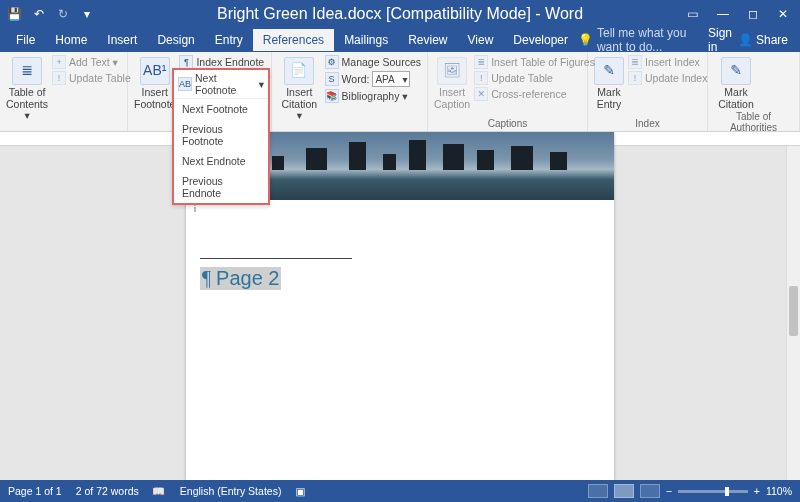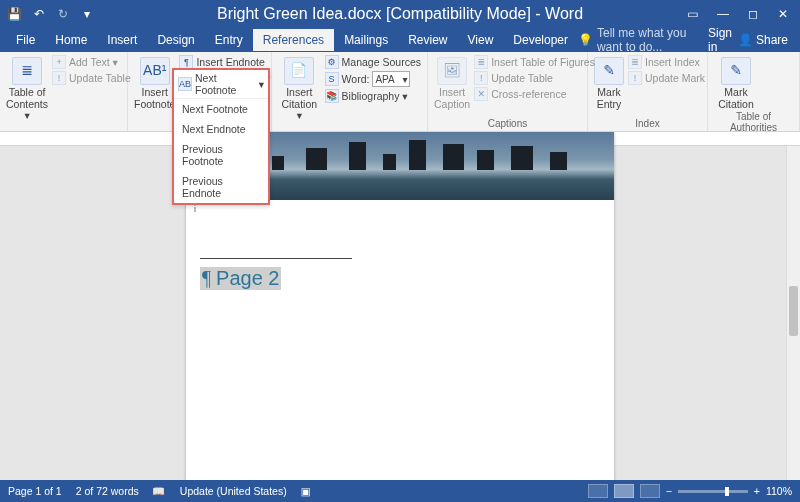--- a/index.html
+++ b/index.html
@@ -114,39 +114,39 @@
   <div class="group" style="width:144px;position:relative">
     <div class="group-body">
       <div class="big-btn" style="width:44px">
         <div class="big-icon">AB¹</div>
         <span style="white-space:pre-line">Insert
 Footnote</span>
       </div>
       <div class="stack">
         <span>
             <span class="small-icon">¶</span>
-            <span>Insert Endnote</span>
+            <span>Index Endnote</span>
           </span>
         <span>
             <span class="small-icon">AB</span>
             <span>Next Footnote ▾</span>
           </span>
         <span style="opacity:.5">
             <span class="small-icon">▤</span>
             <span>Show Notes</span>
           </span>
       </div>
     </div>
     <div class="group-label">Footnotes</div>
 
     <div class="dropdown-box" style="left:44px;top:16px">
       <div class="dropdown-head"><span class="small-icon">AB</span><span>Next Footnote</span> ▾</div>
       <div class="item">Next Footnote</div>
+      <div class="item">Previous Footnote</div>
       <div class="item">Next Endnote</div>
-      <div class="item">Previous Footnote</div>
       <div class="item">Previous Endnote</div>
     </div>
   </div>
 
   <div class="group" style="width:156px">
     <div class="group-body">
       <div class="big-btn" style="width:44px">
         <div class="big-icon">📄</div>
         <span style="white-space:pre-line">Insert
 Citation ▾</span>
@@ -201,21 +201,21 @@
         <span style="white-space:pre-line">Mark
 Entry</span>
       </div>
       <div class="stack" style="opacity:.55">
         <span>
             <span class="small-icon">≣</span>
             <span>Insert Index</span>
           </span>
         <span>
             <span class="small-icon">!</span>
-            <span>Update Mark</span>
+            <span>Update Index</span>
           </span>
       </div>
     </div>
     <div class="group-label">Index</div>
   </div>
 
   <div class="group" style="flex:1">
     <div class="group-body">
       <div class="big-btn" style="width:44px">
         <div class="big-icon">✎</div>
@@ -251,21 +251,21 @@
   </div>
   <div class="scrollbar-v">
     <div class="thumb-v"></div>
   </div>
 </div>
 
 <div class="statusbar">
   <span>Page 1 of 1</span>
   <span>2 of 72 words</span>
   <span>📖</span>
-  <span>Update (United States)</span>
+  <span>English (Entry States)</span>
   <span>▣</span>
   <div class="status-right">
     <div class="view-btn"></div>
     <div class="view-btn active"></div>
     <div class="view-btn"></div>
     <span>−</span>
     <div class="zoom-slider"></div>
     <span>+</span>
     <span>110%</span>
   </div>

